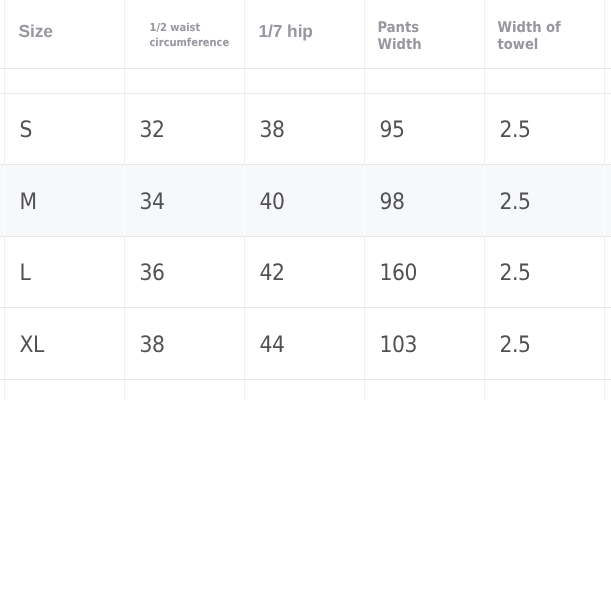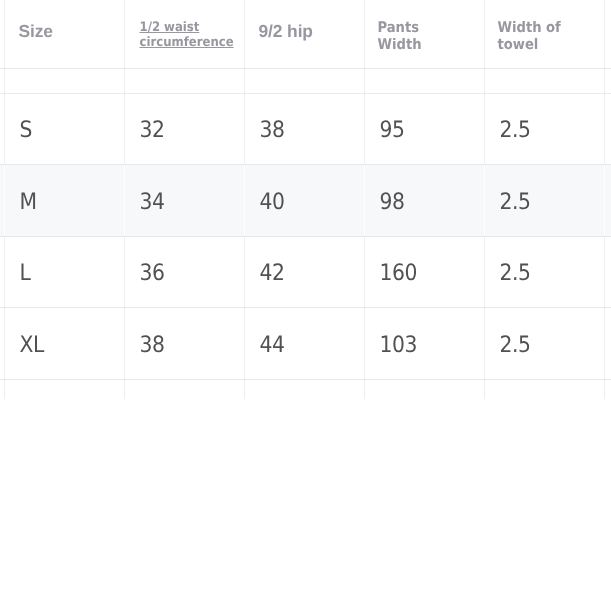--- a/index.html
+++ b/index.html
@@ -15,21 +15,21 @@
   td.edge,th.edge{border-right:0;}
   th.edge-l,td.edge-l{border-right:1px solid #efefef;}
   th,td{border-right:1px solid #efefef;border-bottom:1px solid #e8e8e8;
         border-left:0;border-top:0;text-align:left;}
   tbody td{vertical-align:middle;}
   thead th{-webkit-font-smoothing:antialiased;height:68px;padding:0 4px 0 13px;color:#97979f;font-weight:bold;
            font-family:"DejaVu Sans",sans-serif;font-stretch:condensed;
            font-size:17px;line-height:17px;vertical-align:top;}
   thead th .hline{display:block;white-space:nowrap;}
   thead th.sz-l{font-family:"Liberation Sans",sans-serif;font-stretch:normal;font-size:17.4px;line-height:17px;padding-top:23px;padding-left:14px;letter-spacing:-0.1px;}
-  thead th.sz-s{font-size:13px;line-height:15.7px;padding-top:19.5px;padding-left:15px;text-decoration:underline;}
+  thead th.sz-s{font-size:11px;line-height:15.7px;padding-top:19.5px;padding-left:25px;}
   thead th.sz-m{font-size:14.6px;line-height:17.9px;padding-top:18.5px;}
   tr.gap td{height:25px;padding:0;border-bottom:1px solid #ebebeb;}
   tr.tail td{height:20px;padding:0;border-bottom:0;}
   tbody td{-webkit-font-smoothing:antialiased;height:71.5px;padding:3px 4px 0 15px;color:#515154;
            font-family:"DejaVu Sans",sans-serif;font-stretch:condensed;
            font-size:22.6px;font-weight:400;letter-spacing:-0.45px;}
   tr.shade td{background:#f6f8fa;border-right-color:#ffffff;}
   tr.shade{background:#f6f8fa;}
 </style>
 </head>
@@ -50,21 +50,21 @@
       <tr id="hrow">
           <th class="edge-l"></th>
           <th class="sz-l">
             <span class="hline">Size</span>
           </th>
           <th class="sz-s">
             <span class="hline">1/2 waist</span>
             <span class="hline">circumference</span>
           </th>
           <th class="sz-l">
-            <span class="hline">9/2 hip</span>
+            <span class="hline">1/7 hip</span>
           </th>
           <th class="sz-m">
             <span class="hline">Pants</span>
             <span class="hline">Width</span>
           </th>
           <th class="sz-m">
             <span class="hline">Width of</span>
             <span class="hline">towel</span>
           </th>
           <th class="edge"></th>

